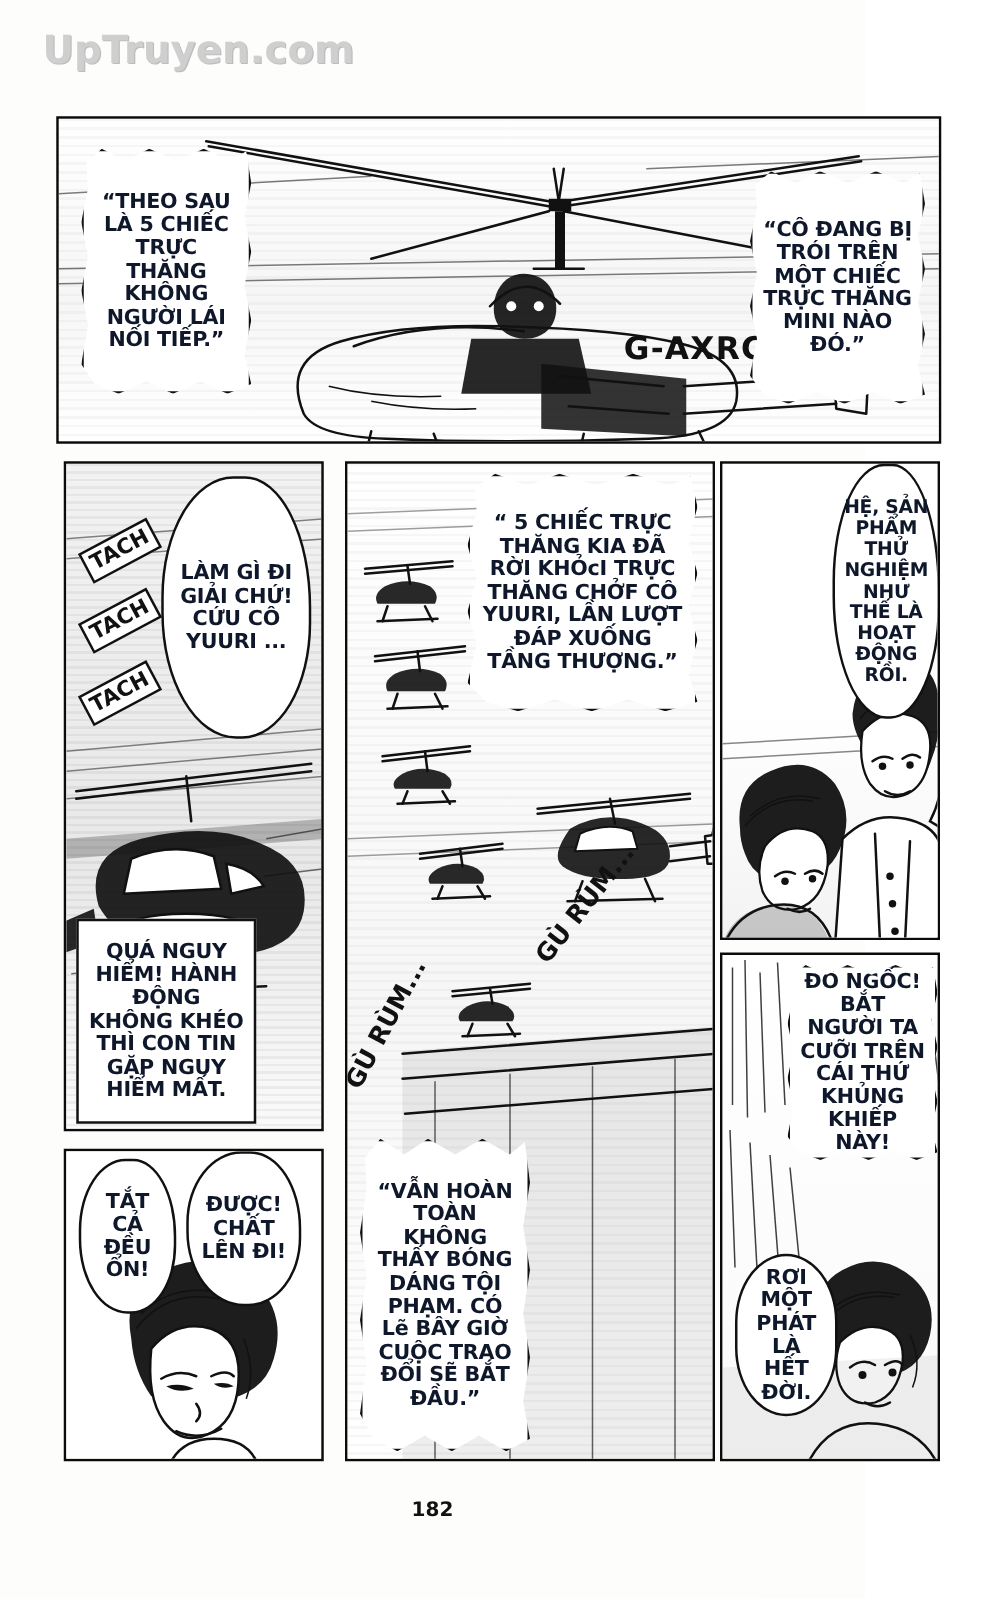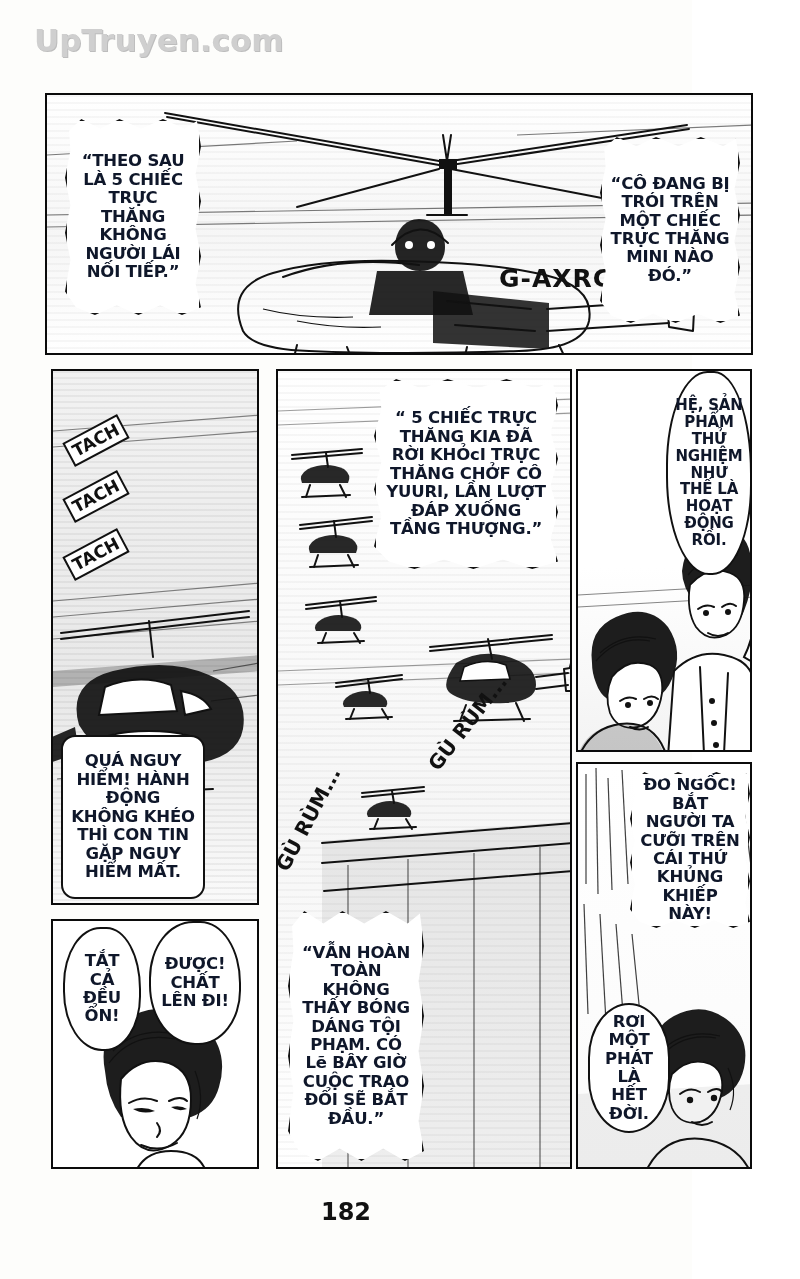--- a/index.html
+++ b/index.html
@@ -99,21 +99,21 @@
   .sfx.rotor2 {
     font-size: 20px;
     transform: rotate(-52deg);
     transform-origin: left bottom;
   }
   
   .pageno {
     position:absolute;
     left:0; right:0;
     text-align:center;
-    font-size: 24px;
+    font-size: 16px;
     font-weight: bold;
     color:#111;
     font-family: "DejaVu Sans", sans-serif;
   }
   
   svg.art { position:absolute; left:0; top:0; }
   .ink { fill:none; stroke:#111; stroke-width:2; stroke-linecap:round; stroke-linejoin:round; }
   .ink-thin { fill:none; stroke:#111; stroke-width:1.2; }
   .ink-fill { fill:#111; stroke:none; }
   .reg { font-family:"DejaVu Sans", sans-serif; font-weight:bold; fill:#111; }
@@ -248,22 +248,23 @@
         <path d="M160 300 L206 292"></path>
         <path d="M158 330 L206 324"></path>
         <path d="M4 408 L48 404"></path>
       </g>
     </svg>
 
     <div class="sfx tach" style="left:12px; top:56px;">TACH</div>
     <div class="sfx tach" style="left:12px; top:112px;">TACH</div>
     <div class="sfx tach" style="left:12px; top:170px;">TACH</div>
 
-
-    <div class="balloon plain" style="left:8px; top:364px; width:144px; height:164px; font-size:16.5px; border-radius:14px;">QUÁ NGUY HIỂM! HÀNH ĐỘNG KHÔNG KHÉO THÌ CON TIN GẶP NGUY HIỂM MẤT.</div>
+    <div class="balloon cloud" style="left:76px; top:10px; width:120px; height:210px; font-size:16.5px;">LÀM GÌ ĐI GIẢI CHỨ! CỨU CÔ YUURI ...</div>
+
+    <div class="balloon plain" style="left:8px; top:364px; width:144px; height:164px; font-size:16.5px; border-radius:0;">QUÁ NGUY HIỂM! HÀNH ĐỘNG KHÔNG KHÉO THÌ CON TIN GẶP NGUY HIỂM MẤT.</div>
   </div>
 
   <div class="panel" style="left:252px; top:369px; width:296px; height:800px;margin-left:24px;">
     <div class="sky"></div>
 
     <svg class="art" width="296" height="800" viewBox="0 0 296 800">
 
       <g class="ink-thin" opacity="0.4">
         <path d="M0 40 L296 28"></path>
           <path d="M0 54 L296 42"></path>

